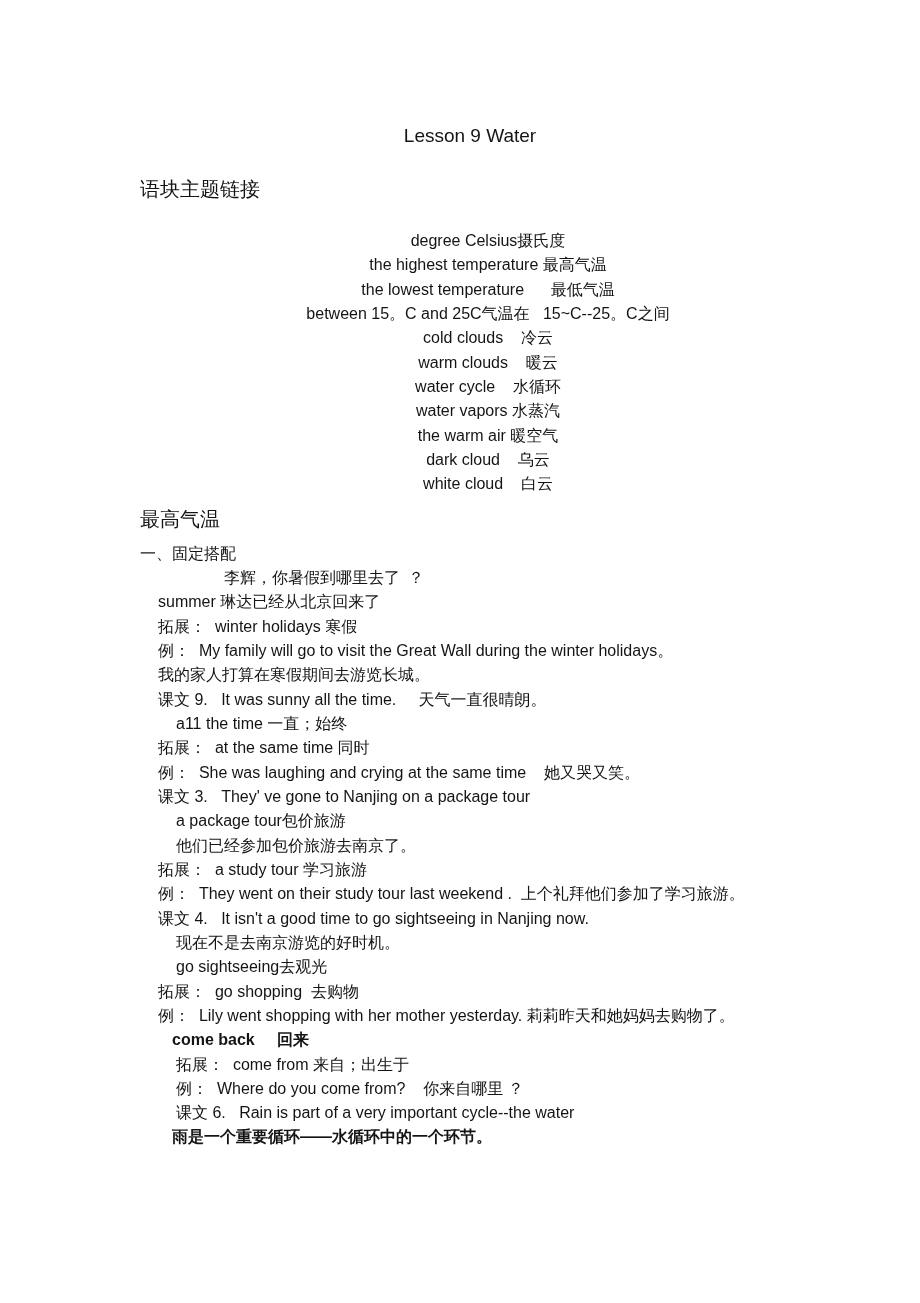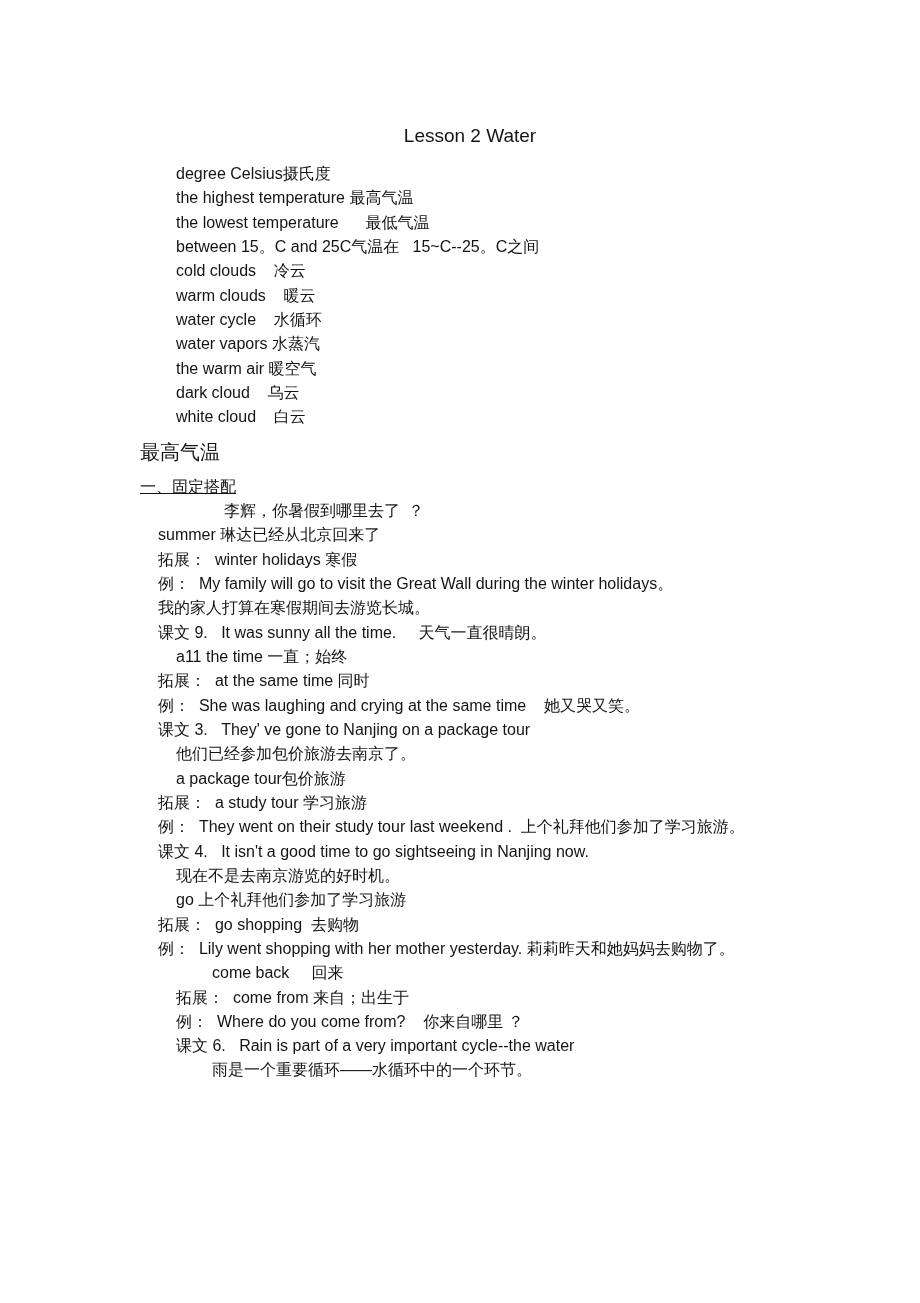--- a/index.html
+++ b/index.html
@@ -24,46 +24,46 @@
     text-align: center;
     white-space: pre-wrap;
   }
   .sec-heading {
     font-size: 20px;
     line-height: 26px;
     white-space: pre-wrap;
   }
   .h1 { margin-top: 28px; }
   .h2 { margin-top: 9px; }
-  .phrase-list { margin-top: 14px; }
+  .phrase-list { margin-top: 27px; text-align: center; }
   .subheading {
     margin-top: 10px;
     font-size: 16px;
     line-height: 24.33px;
     white-space: pre-wrap;
-    text-decoration: underline;
   }
   .line {
     font-size: 16px;
     line-height: 24.33px;
     white-space: pre-wrap;
   }
   .ind0 { margin-left: 18px; }
   .ind1 { margin-left: 18px; }
   .ind2 { margin-left: 36px; }
-  .ind3 { margin-left: 72px; }
+  .ind3 { margin-left: 32px; font-weight: bold; }
   .ind4 { margin-left: 84px; font-family: Liberation Serif, serif; }
 </style>
 </head>
 <body>
 
 <div class="page">
 
-  <div class="doc-title">Lesson 2 Water</div>
+  <div class="doc-title">Lesson 9 Water</div>
 
+  <div class="sec-heading h1">语块主题链接</div>
 
   <div class="phrase-list" id="phrase-list">
       <div class="line ind2">degree Celsius摄氏度</div>
       <div class="line ind2">the highest temperature 最高气温</div>
       <div class="line ind2">the lowest temperature      最低气温</div>
       <div class="line ind2">between 15。C and 25C气温在   15~C--25。C之间</div>
       <div class="line ind2">cold clouds    冷云</div>
       <div class="line ind2">warm clouds    暖云</div>
       <div class="line ind2">water cycle    水循环</div>
       <div class="line ind2">water vapors 水蒸汽</div>
@@ -80,27 +80,27 @@
       <div class="line ind4">李辉，你暑假到哪里去了  ？</div>
       <div class="line ind1">summer 琳达已经从北京回来了</div>
       <div class="line ind0">拓展：  winter holidays 寒假</div>
       <div class="line ind0">例：  My family will go to visit the Great Wall during the winter holidays。</div>
       <div class="line ind1">我的家人打算在寒假期间去游览长城。</div>
       <div class="line ind0">课文 9.   It was sunny all the time.     天气一直很晴朗。</div>
       <div class="line ind2">a11 the time 一直；始终</div>
       <div class="line ind0">拓展：  at the same time 同时</div>
       <div class="line ind0">例：  She was laughing and crying at the same time    她又哭又笑。</div>
       <div class="line ind0">课文 3.   They' ve gone to Nanjing on a package tour</div>
+      <div class="line ind2">a package tour包价旅游</div>
       <div class="line ind2">他们已经参加包价旅游去南京了。</div>
-      <div class="line ind2">a package tour包价旅游</div>
       <div class="line ind0">拓展：  a study tour 学习旅游</div>
       <div class="line ind0">例：  They went on their study tour last weekend .  上个礼拜他们参加了学习旅游。</div>
       <div class="line ind0">课文 4.   It isn't a good time to go sightseeing in Nanjing now.</div>
       <div class="line ind2">现在不是去南京游览的好时机。</div>
-      <div class="line ind2">go 上个礼拜他们参加了学习旅游</div>
+      <div class="line ind2">go sightseeing去观光</div>
       <div class="line ind0">拓展：  go shopping  去购物</div>
       <div class="line ind0">例：  Lily went shopping with her mother yesterday. 莉莉昨天和她妈妈去购物了。</div>
       <div class="line ind3">come back     回来</div>
       <div class="line ind2">拓展：  come from 来自；出生于</div>
       <div class="line ind2">例：  Where do you come from?    你来自哪里 ？</div>
       <div class="line ind2">课文 6.   Rain is part of a very important cycle--the water</div>
       <div class="line ind3">雨是一个重要循环——水循环中的一个环节。</div>
     </div>
 
 </div>

